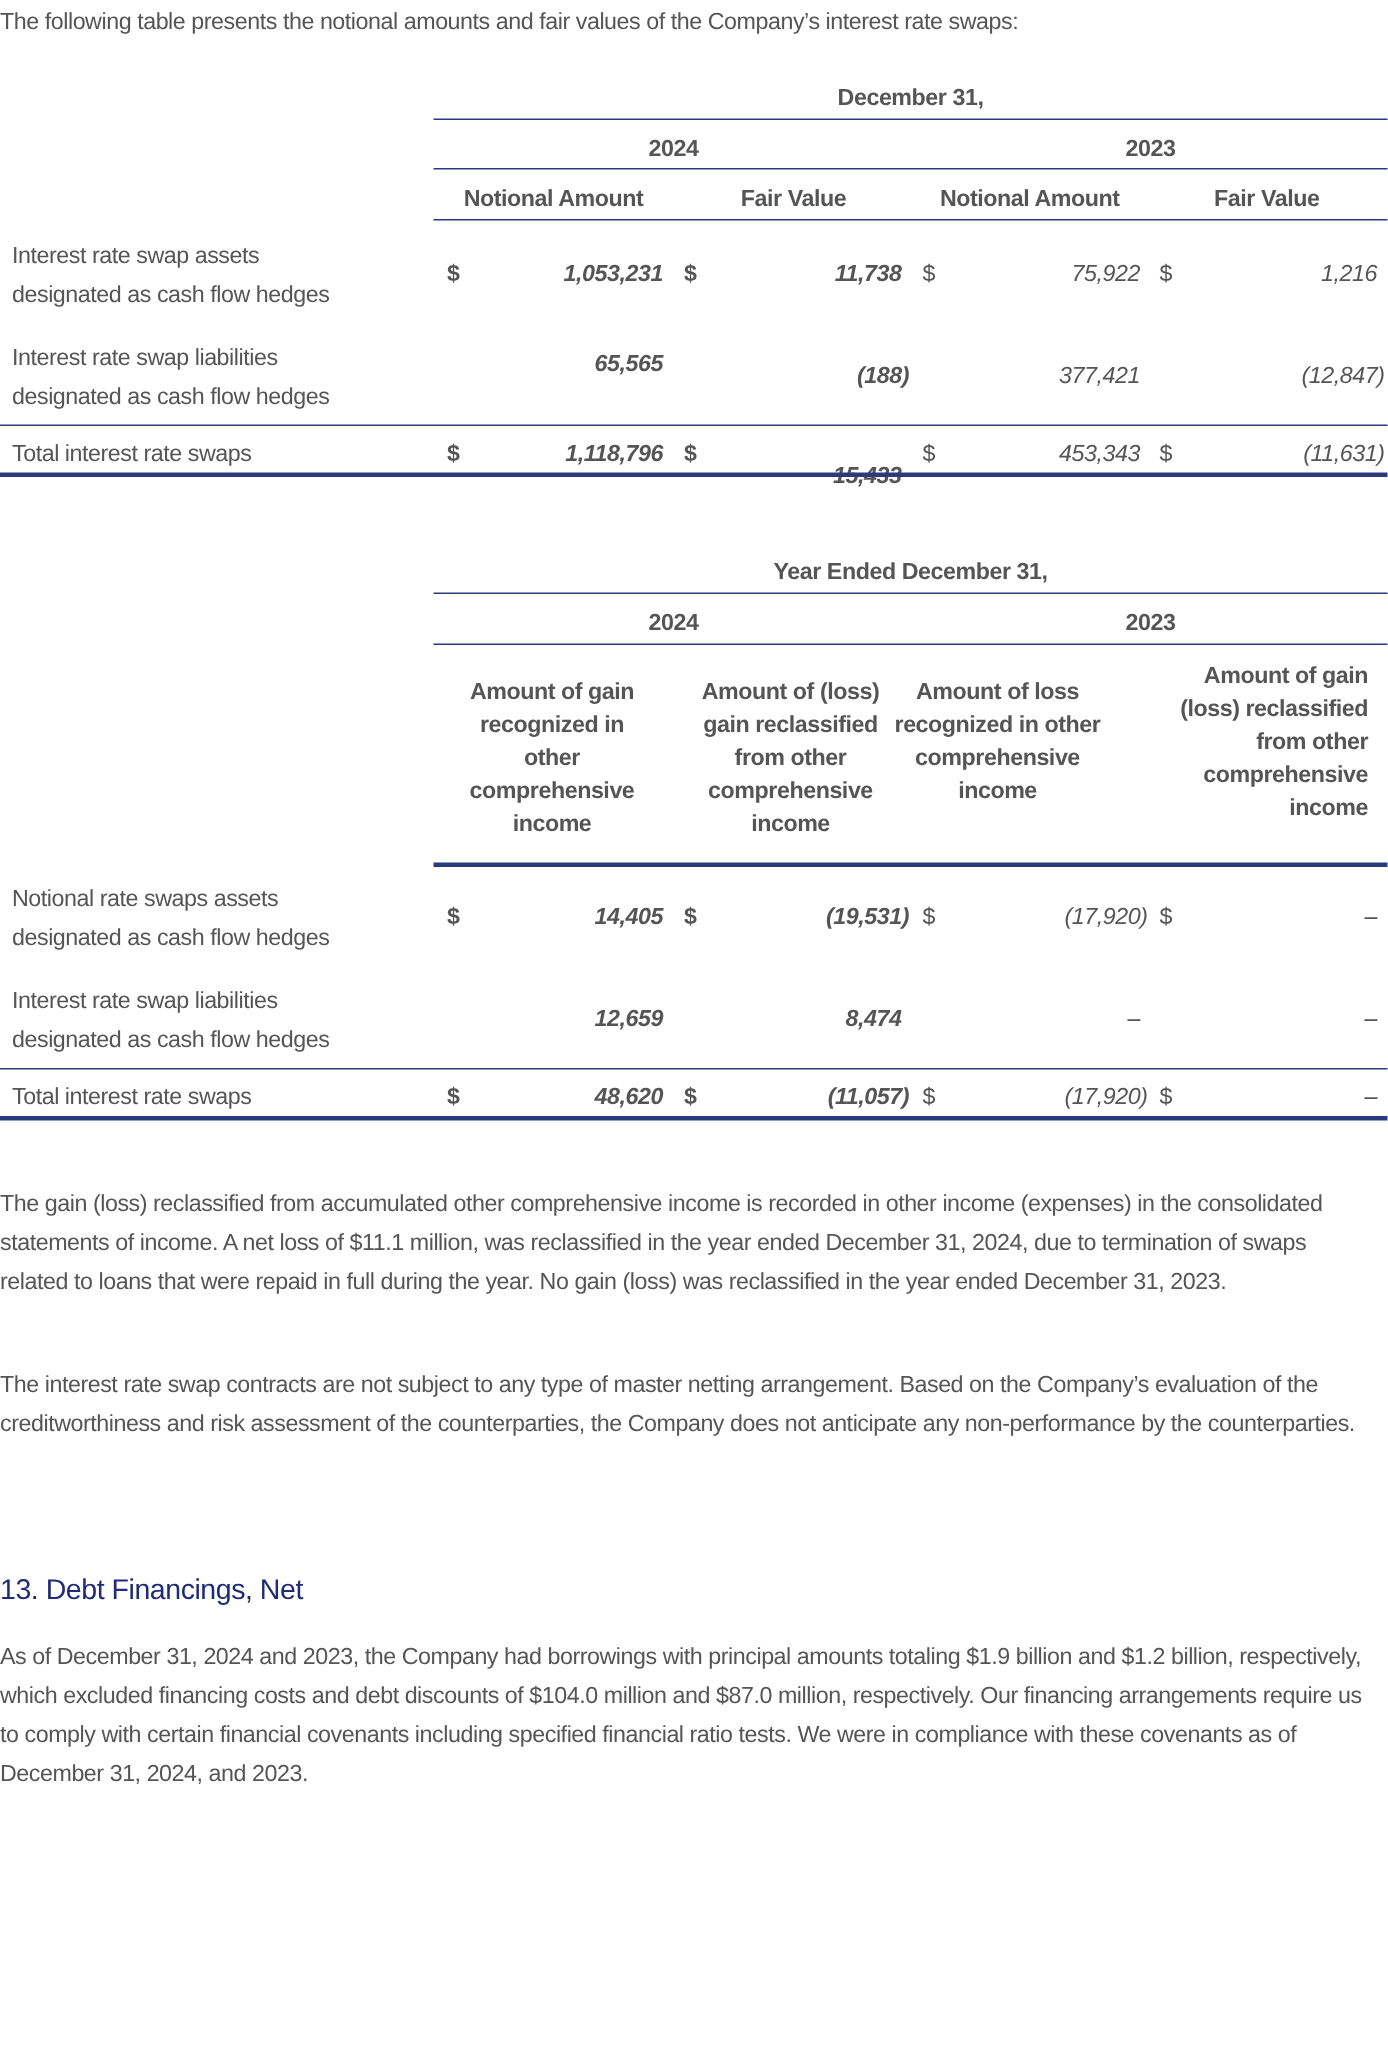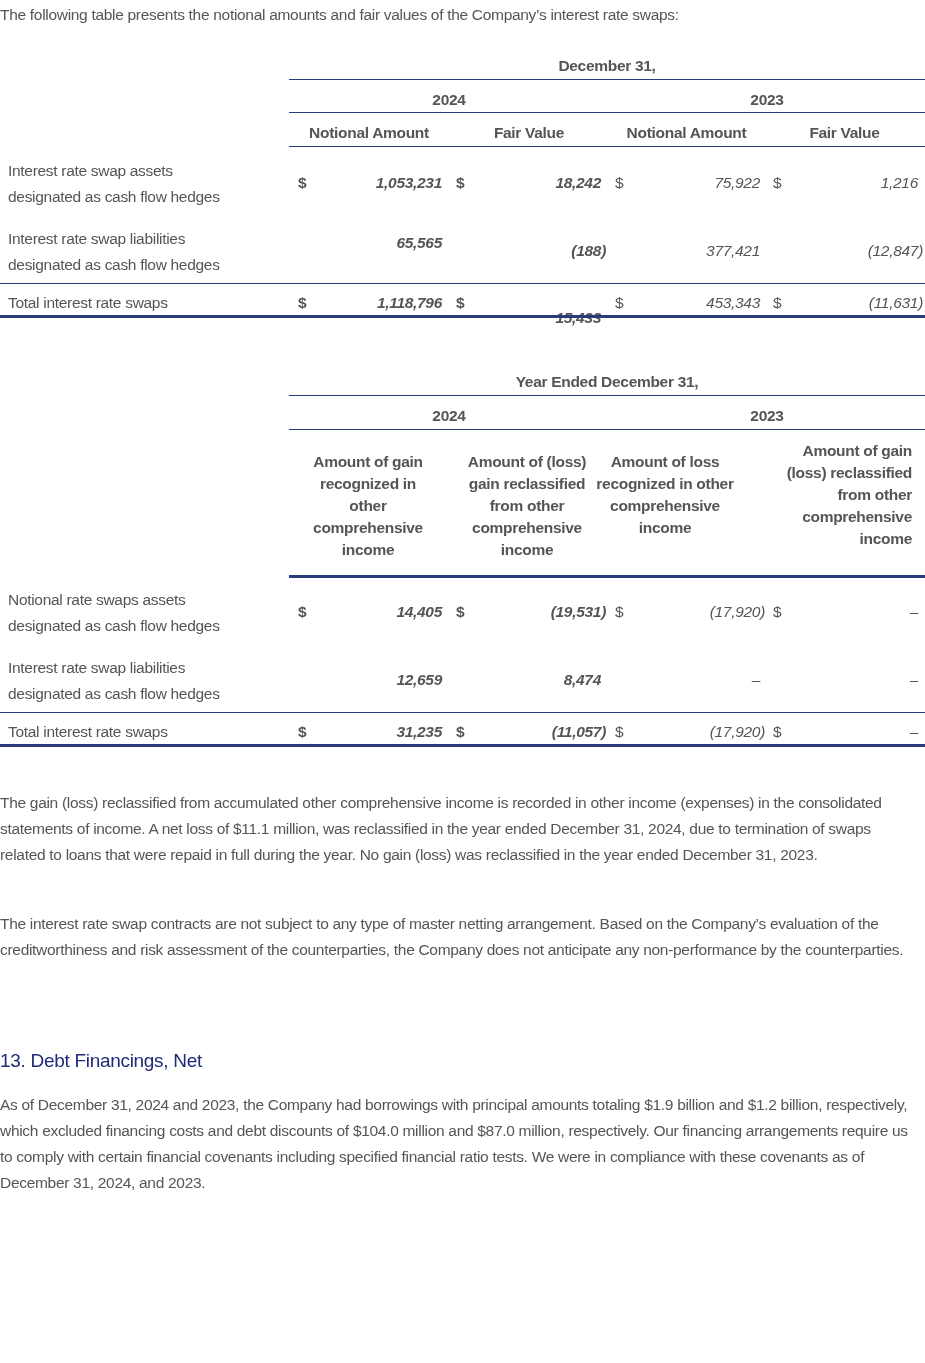--- a/index.html
+++ b/index.html
@@ -36,21 +36,21 @@
   <div class="abs b ctr" style="left:289px;width:160px;top:124px;">Notional Amount</div>
   <div class="abs b ctr" style="left:449px;width:160px;top:124px;">Fair Value</div>
   <div class="abs b ctr" style="left:609px;width:155px;top:124px;">Notional Amount</div>
   <div class="abs b ctr" style="left:764px;width:161px;top:124px;">Fair Value</div>
   <div class="hline" style="top:146px;"></div>
 
   <div class="lbl" style="top:158px;"><span>Interest rate swap assets</span><br><span>designated as cash flow hedges</span></div>
   <div class="abs b" style="left:298px;top:174px;">$</div>
   <div class="abs b rt" style="left:330px;width:112px;top:174px;">1,053,231</div>
   <div class="abs b" style="left:456px;top:174px;">$</div>
-  <div class="abs b rt" style="left:480px;width:121px;top:174px;">18,242</div>
+  <div class="abs b rt" style="left:480px;width:121px;top:174px;">11,738</div>
   <div class="abs" style="left:615px;top:174px;">$</div>
   <div class="abs rt" style="left:640px;width:120px;top:174px;">75,922</div>
   <div class="abs" style="left:773px;top:174px;">$</div>
   <div class="abs rt" style="left:800px;width:118px;top:174px;">1,216</div>
 
   <div class="lbl" style="top:226px;"><span>Interest rate swap liabilities</span><br><span>designated as cash flow hedges</span></div>
   <div class="abs b rt" style="left:330px;width:112px;top:234px;">65,565</div>
   <div class="abs b rt" style="left:480px;width:126px;top:242px;">(188)</div>
   <div class="abs rt" style="left:640px;width:120px;top:242px;">377,421</div>
   <div class="abs rt" style="left:800px;width:123px;top:242px;">(12,847)</div>
@@ -94,21 +94,21 @@
   <div class="lbl" style="top:655px;"><span>Interest rate swap liabilities</span><br><span>designated as cash flow hedges</span></div>
   <div class="abs b rt" style="left:330px;width:112px;top:671px;">12,659</div>
   <div class="abs b rt" style="left:480px;width:121px;top:671px;">8,474</div>
   <div class="abs rt" style="left:640px;width:120px;top:671px;">–</div>
   <div class="abs rt" style="left:800px;width:118px;top:671px;">–</div>
 
   <div class="fullline" style="top:712px;"></div>
 
   <div class="lbl" style="top:719px;">Total interest rate swaps</div>
   <div class="abs b" style="left:298px;top:723px;">$</div>
-  <div class="abs b rt" style="left:330px;width:112px;top:723px;">31,235</div>
+  <div class="abs b rt" style="left:330px;width:112px;top:723px;">48,620</div>
   <div class="abs b" style="left:456px;top:723px;">$</div>
   <div class="abs b rt" style="left:480px;width:126px;top:723px;">(11,057)</div>
   <div class="abs" style="left:615px;top:723px;">$</div>
   <div class="abs rt" style="left:640px;width:125px;top:723px;">(17,920)</div>
   <div class="abs" style="left:773px;top:723px;">$</div>
   <div class="abs rt" style="left:800px;width:118px;top:723px;">–</div>
   <div class="fullline thick" style="top:744px;"></div>
 </div>
 
 <div class="para" style="top:790px;">The gain (loss) reclassified from accumulated other comprehensive income is recorded in other income (expenses) in the consolidated statements of income. A net loss of $11.1 million, was reclassified in the year ended December 31, 2024, due to termination of swaps related to loans that were repaid in full during the year. No gain (loss) was reclassified in the year ended December 31, 2023.</div>

